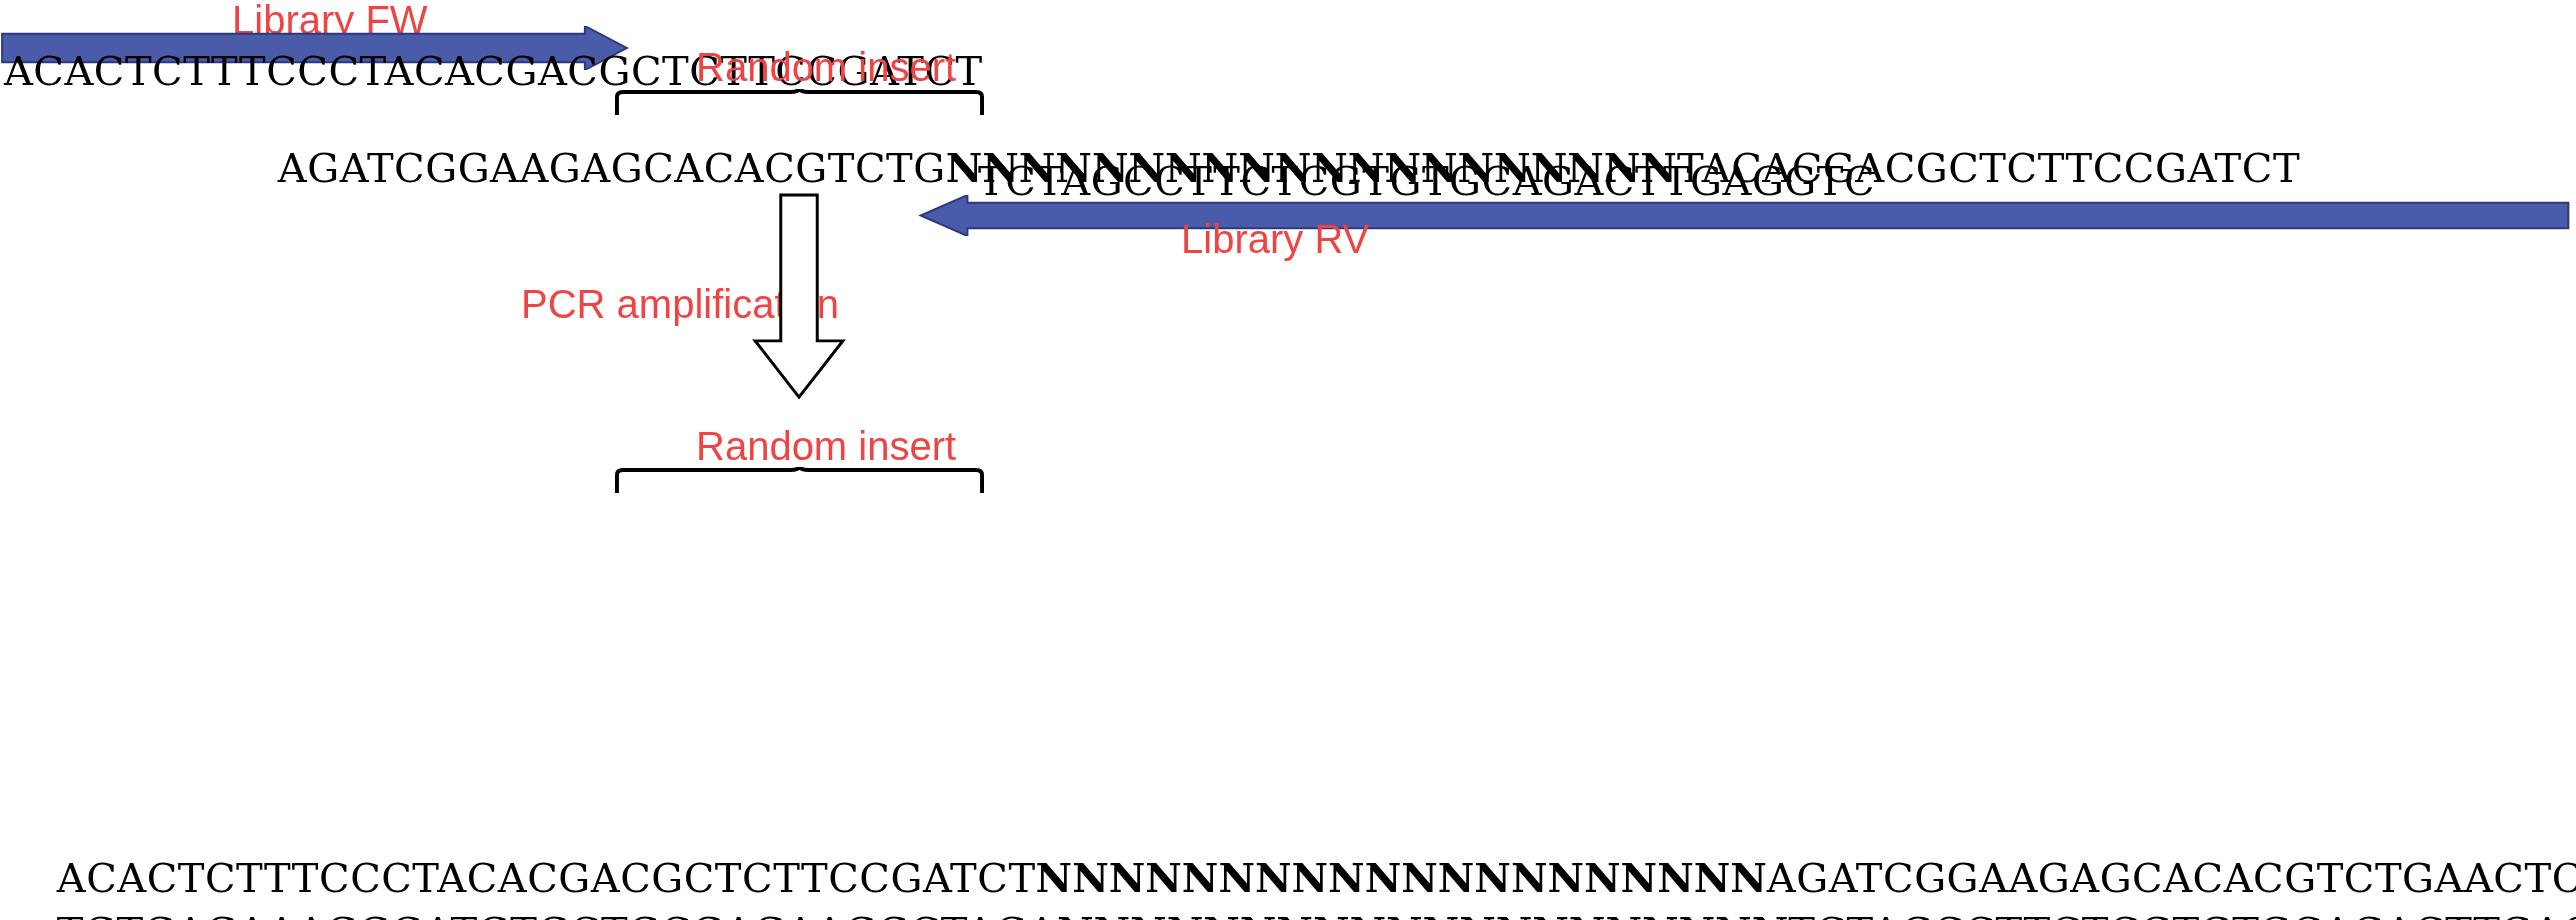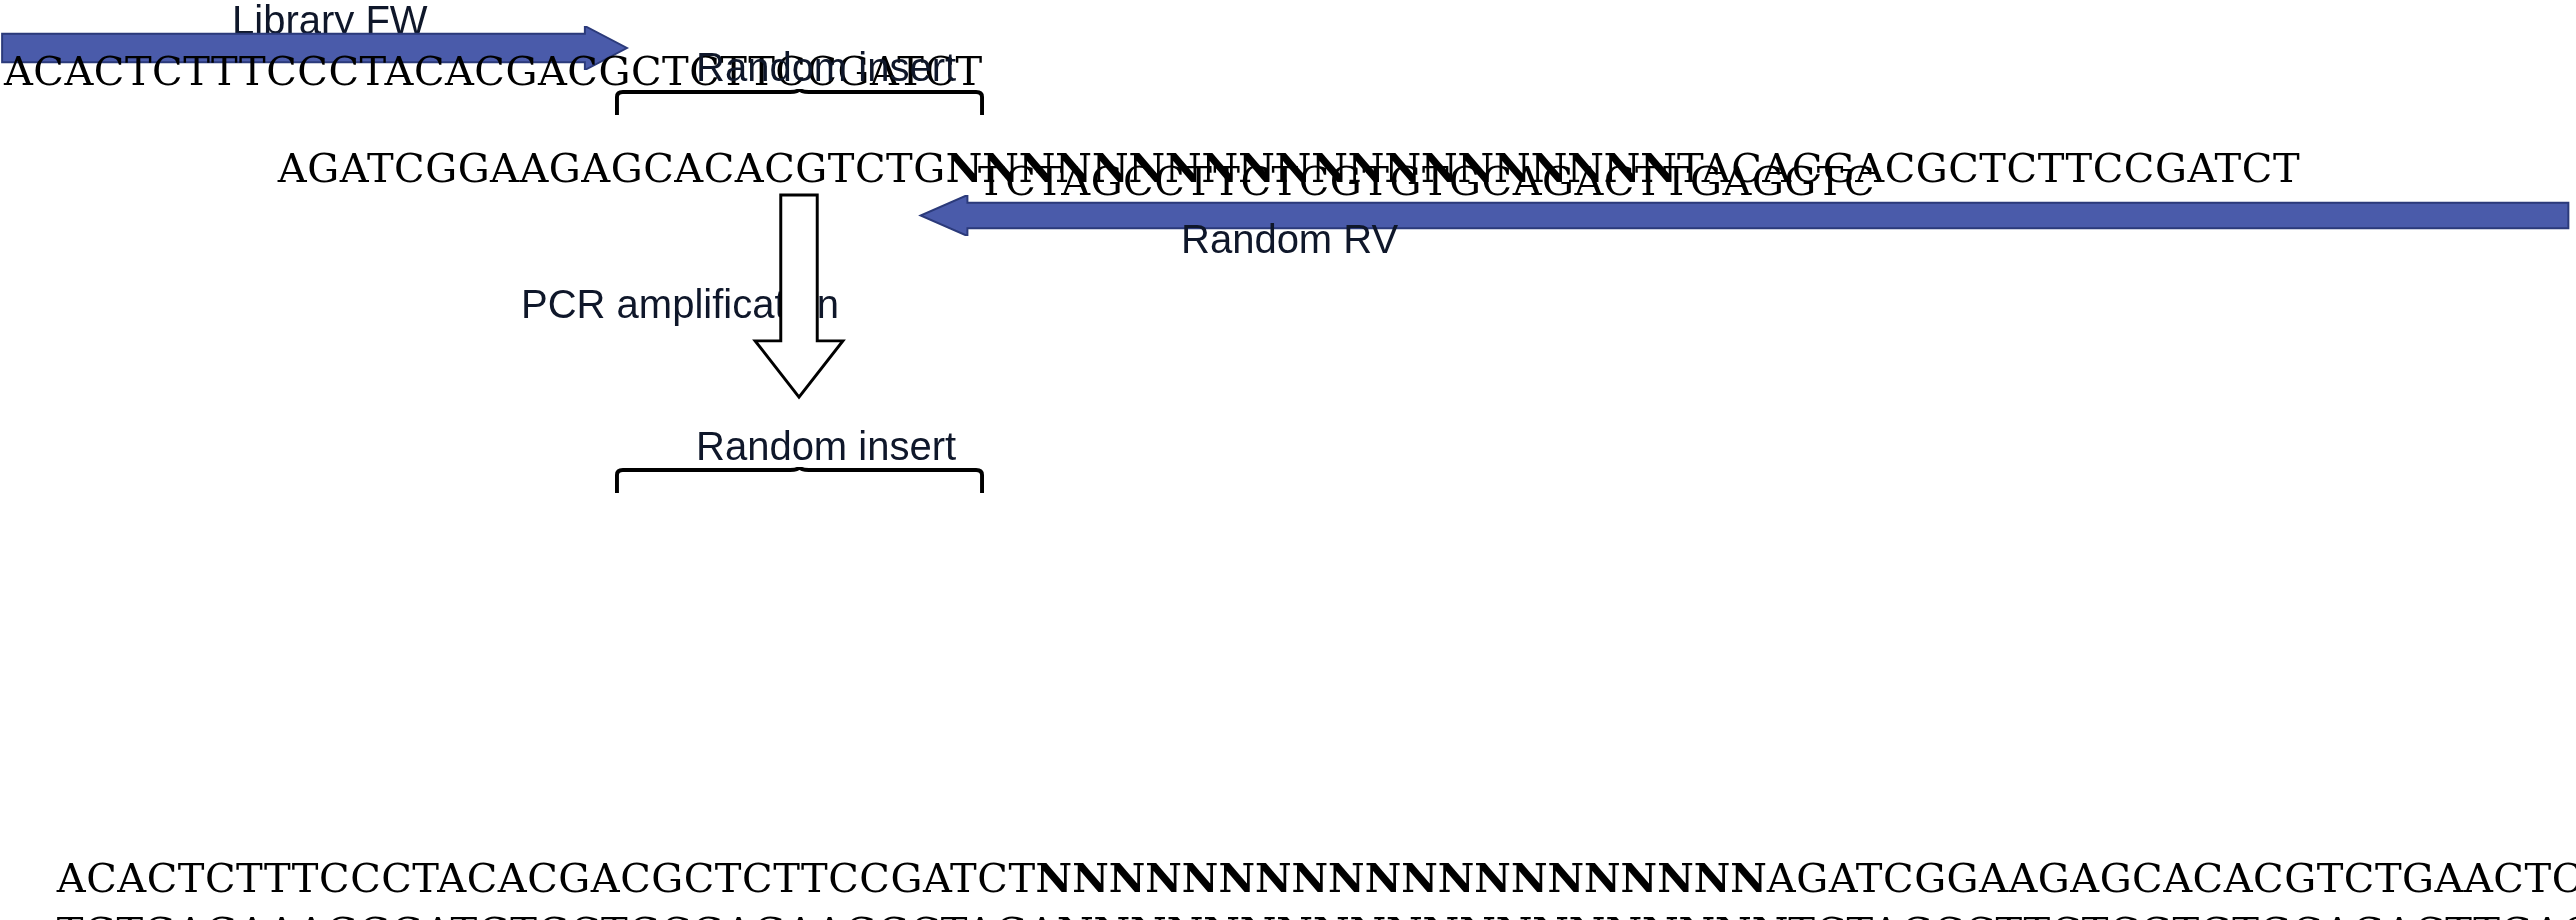--- a/index.html
+++ b/index.html
@@ -28,21 +28,21 @@
   }
   .seq .nnn {
     font-weight: bold;
     letter-spacing: 0px;
     margin-top: 48px;
   }
   .label {
     position: absolute;
     font-family: "Liberation Sans", sans-serif;
     font-size: 40px;
-    color: #0f172a;
+    color: #ef4444;
     white-space: nowrap;
     line-height: 1;
   }
   .arrow-h {
     position: absolute;
   }
   .bracket {
     position: absolute;
   }
   .pcr-arrow {
@@ -71,21 +71,21 @@
   <div class="seq" style="left:225px; top:108px;">
     <span>AGATCGGAAGAGCACACGTCTG</span><span class="nnn">NNNNNNNNNNNNNNNNNNNN</span><span>TACACGACGCTCTTCCGATCT</span>
   </div>
 
   <div class="seq" style="left:978px; top:161px;">TCTAGCCTTCTCGTGTGCAGACTTGAGGTC</div>
 
   <svg class="arrow-h" style="left:911px; top:195px;" width="1665" height="41" viewBox="0 0 1690 42">
     <polygon points="1690,8 50,8 50,0 2,21 50,42 50,34 1690,34" fill="#4A5BAA" stroke="#2B3A7A" stroke-width="2"></polygon>
   </svg>
 
-  <div class="label" style="left:1181px; top:219px;">Random RV</div>
+  <div class="label" style="left:1181px; top:219px;">Library RV</div>
 
   <div class="label" style="left:521px; top:284px;">PCR amplification</div>
 
   <svg class="pcr-arrow" style="left:752px; top:193px;" width="94" height="207" viewBox="0 0 95 210">
     <polygon points="29,2 66,2 66,150 92,150 47.5,207 3,150 29,150" fill="#ffffff" stroke="#000000" stroke-width="3"></polygon>
   </svg>
 
   <div class="label" style="left:696px; top:426px;">Random insert</div>
 
   <svg class="bracket" style="left:615px; top:467px;" width="369" height="25.6" viewBox="0 0 375 26">

